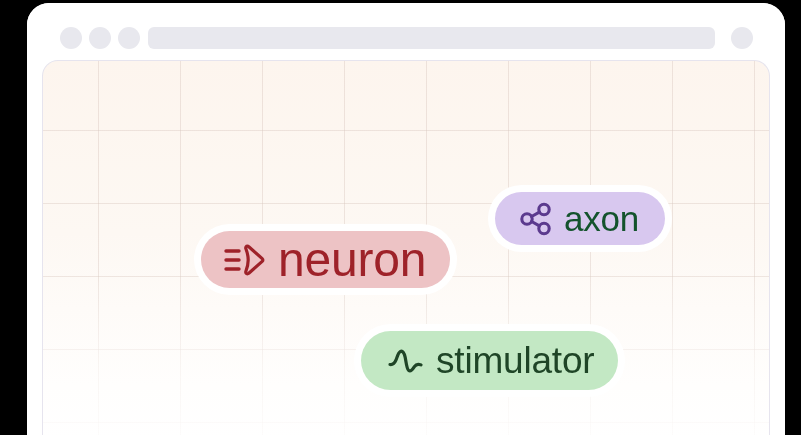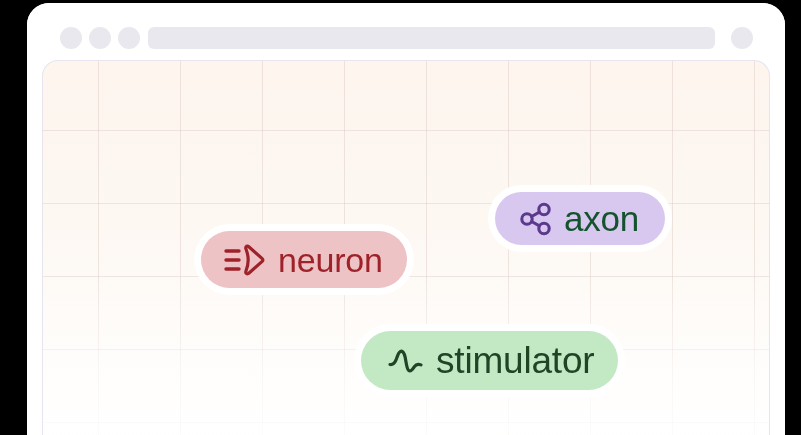--- a/index.html
+++ b/index.html
@@ -135,21 +135,21 @@
   
   #tag-neuron {
     left: 158px;
     top: 170px;
     height: 57px;
     padding: 0 24px 0 22px;
     background: #edc3c5;
   }
   #tag-neuron .tag-label {
     color: #9e2229;
-    font-size: 34px;
+    font-size: 48px;
   }
   #tag-neuron .tag-icon { margin-right: 2px; }
 
   
   #tag-axon {
     left: 452px;
     top: 131px;
     height: 53px;
     padding: 0 26px 0 24px;
     background: #d8c8ef;

